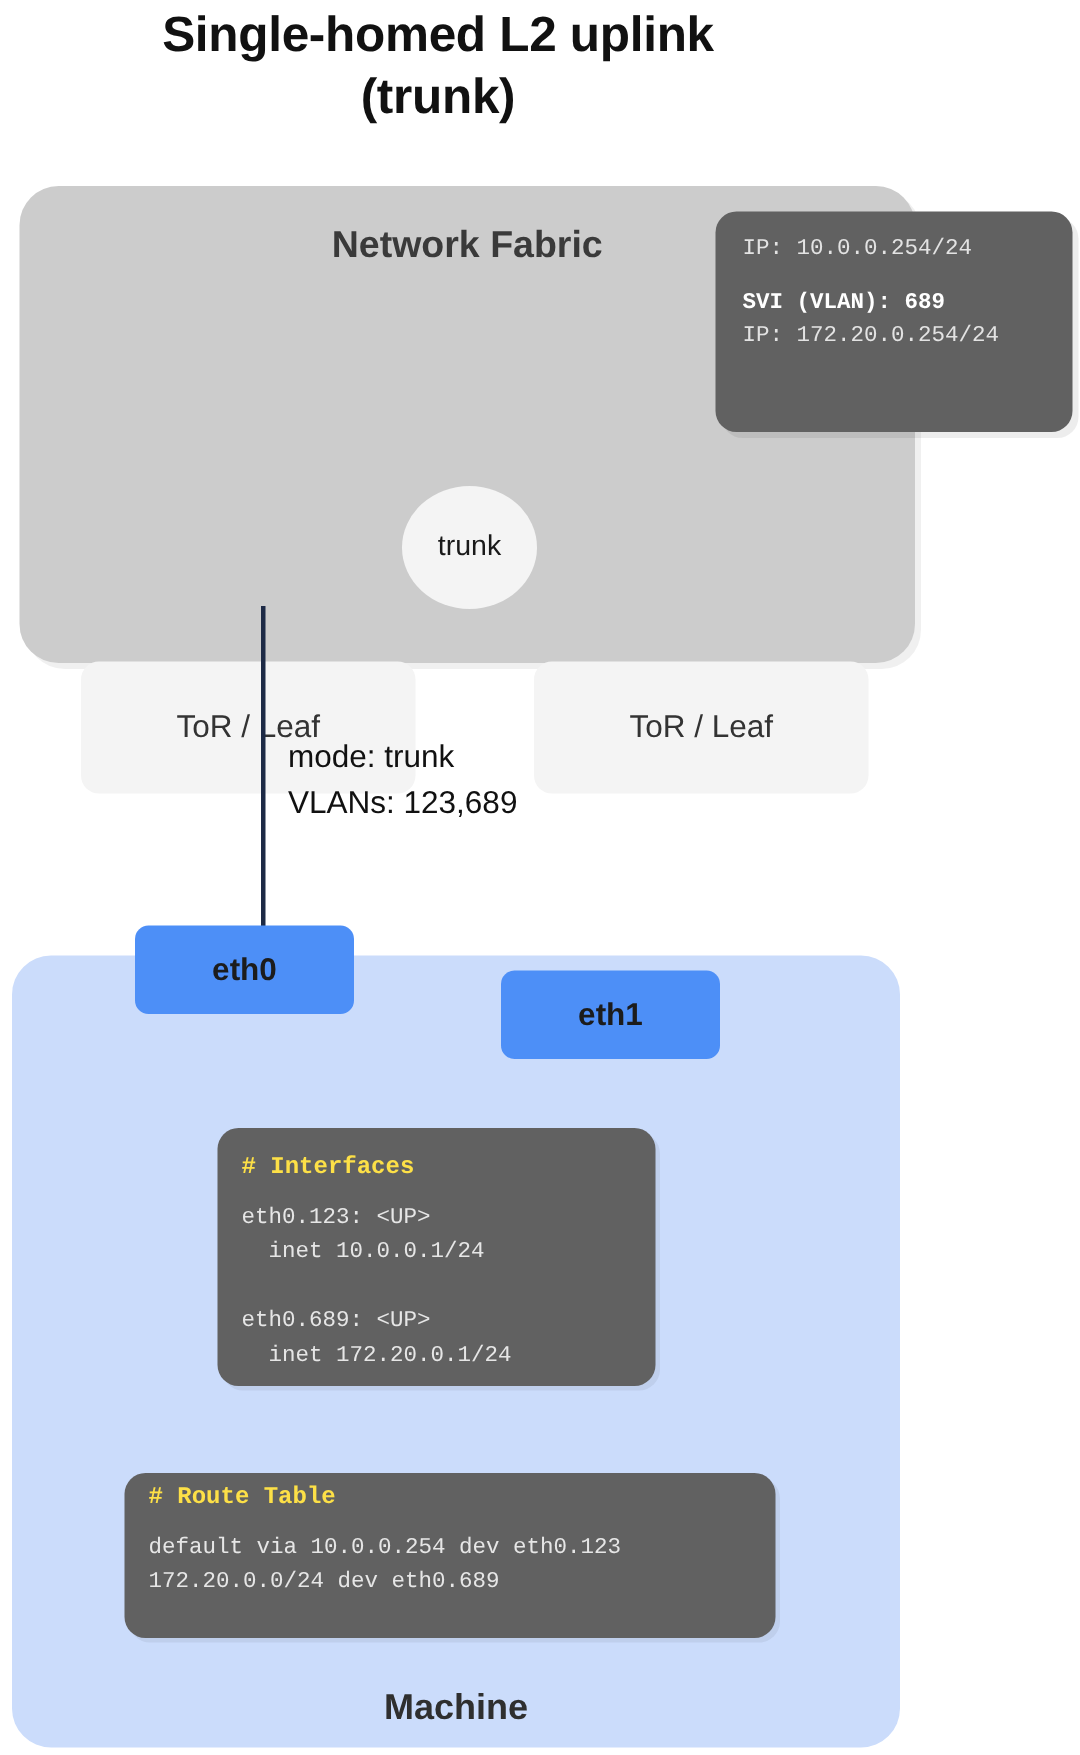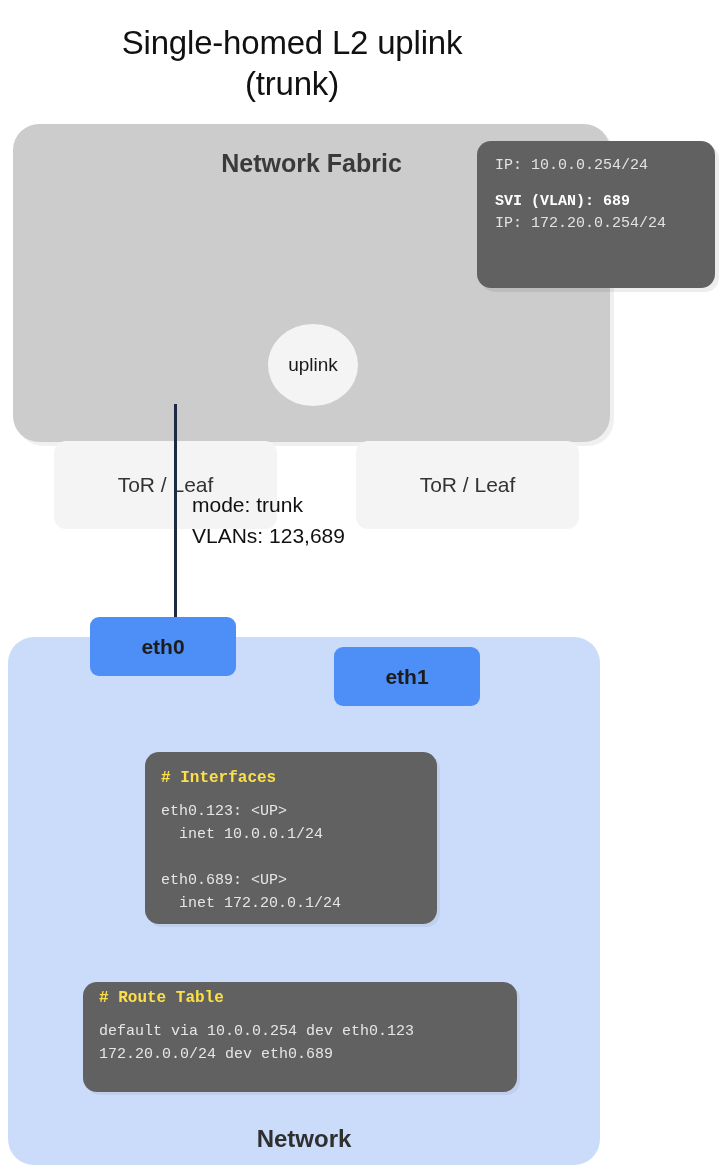--- a/index.html
+++ b/index.html
@@ -18,27 +18,27 @@
     position: absolute;
     inset: 0;
     width: 720px;
     height: 1170px;
   }
 
   
   .title {
     position: absolute;
     left: 0;
-    top: 22px;
+    top: 2px;
     width: 584px;
     text-align: center;
     font-size: 33px;
     line-height: 41px;
     color: #111111;
-    font-weight: 400;
+    font-weight: 700;
     letter-spacing: -0.2px;
   }
 
   
   .fabric {
     position: absolute;
     left: 13px;
     top: 124px;
     width: 597px;
     height: 318px;
@@ -213,21 +213,21 @@
 <div class="canvas">
 
   <div class="title">
     <div>Single-homed L2 uplink</div>
     <div>(trunk)</div>
   </div>
 
   <div class="fabric">
     <div class="fabric-title">Network Fabric</div>
     <div class="router">
-      <span>uplink</span>
+      <span>trunk</span>
     </div>
     <div class="tor tor-left">
       <span>ToR / Leaf</span>
     </div>
     <div class="tor tor-right">
       <span>ToR / Leaf</span>
     </div>
   </div>
 
   <div class="svi-panel">
@@ -235,21 +235,21 @@
     <div class="svi-gap"></div>
     <div class="svi-head">SVI (VLAN): 689</div>
     <div class="svi-ip">IP: 172.20.0.254/24</div>
   </div>
 
   <div class="link-line"></div>
   <div class="link-label">mode: trunk
 VLANs: 123,689</div>
 
   <div class="machine">
-    <div class="machine-title">Network</div>
+    <div class="machine-title">Machine</div>
   </div>
 
   <div class="nic nic-eth0">
     <span>eth0</span>
   </div>
   <div class="nic nic-eth1">
     <span>eth1</span>
   </div>
 
   <div class="panel panel-ifaces">

